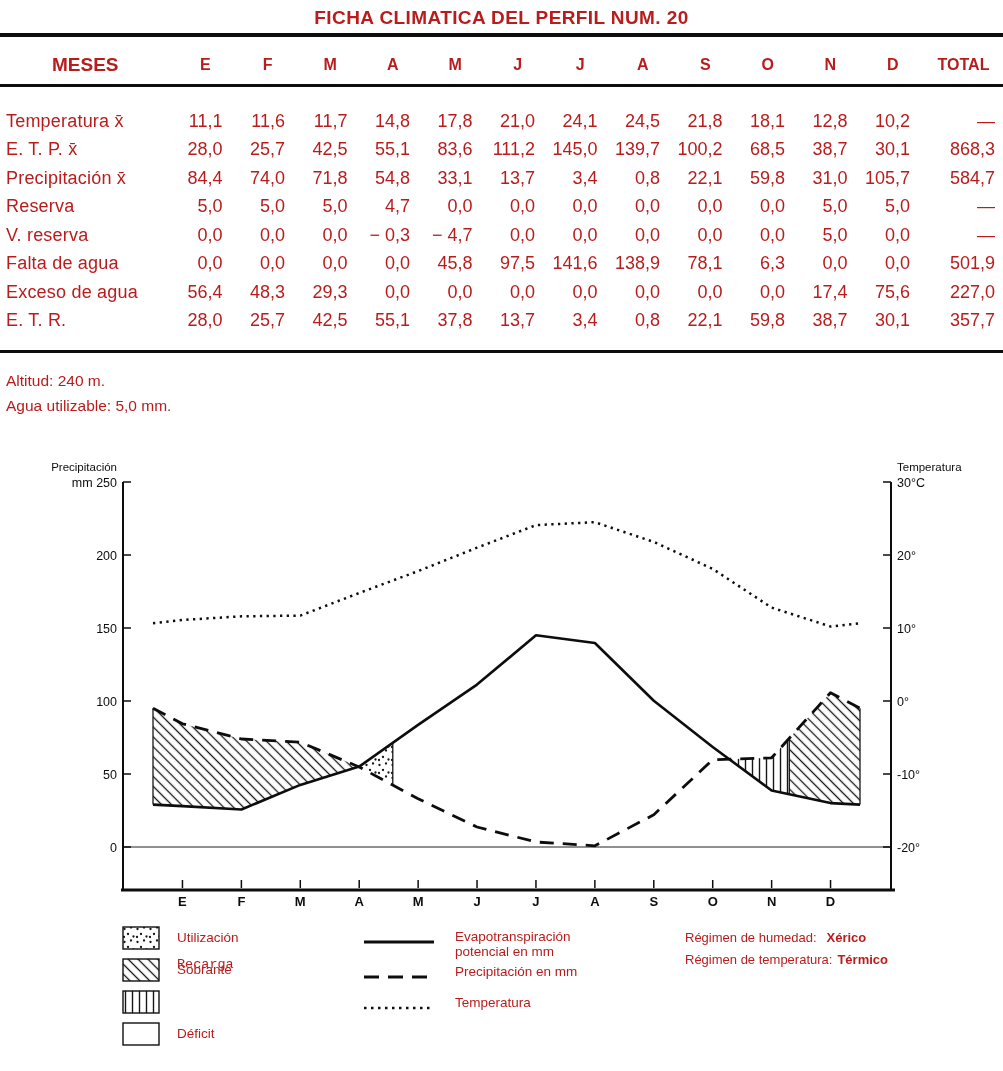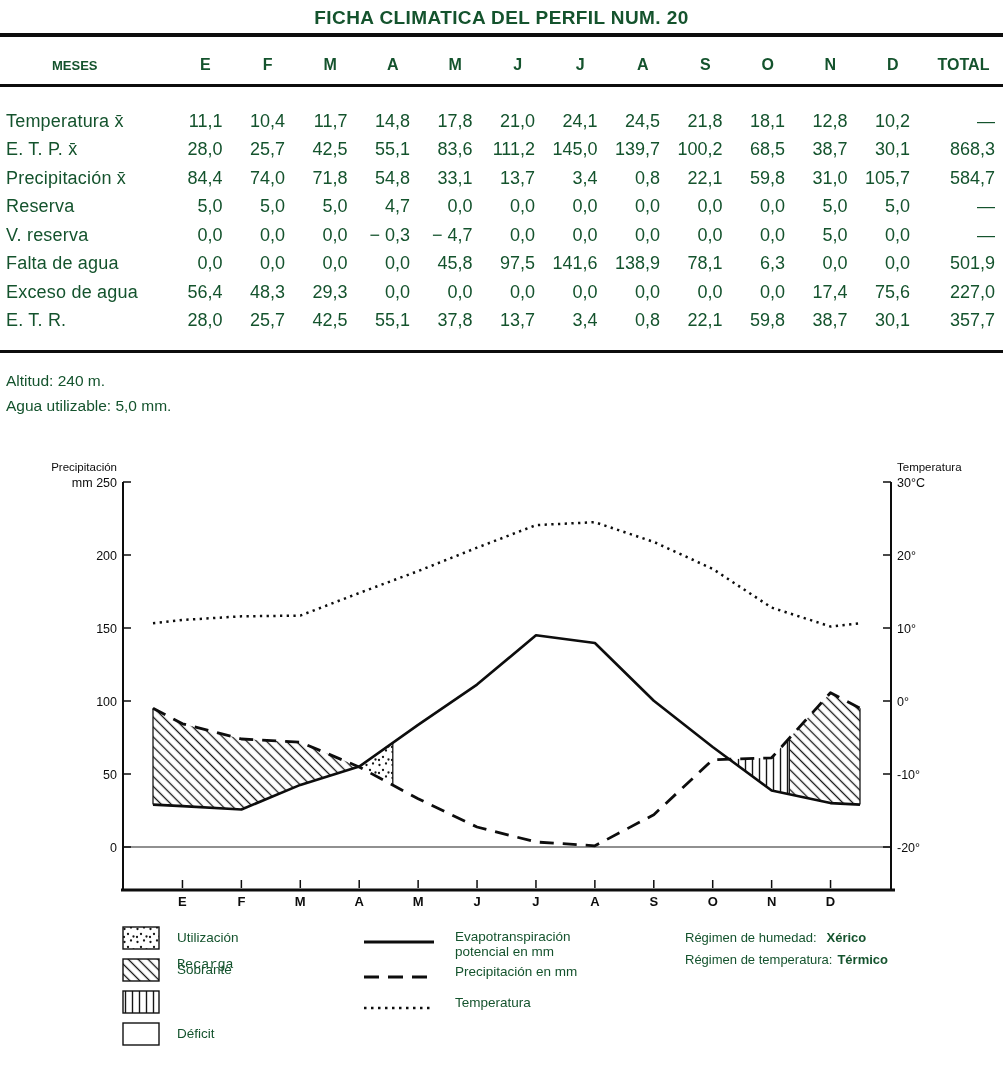--- a/index.html
+++ b/index.html
@@ -1,28 +1,28 @@
 <!DOCTYPE html>
 <html><head>
 <meta charset="utf-8">
 <style>
   html,body{margin:0;padding:0;background:#fff;}
-  .page{position:relative;width:1003px;height:1071px;background:#fff;color:#14532d;
+  .page{position:relative;width:1003px;height:1071px;background:#fff;color:#b91c1c;
         font-family:"Liberation Sans","DejaVu Sans",sans-serif;overflow:hidden;}
   .page-title{position:absolute;top:7px;left:0;width:100%;text-align:center;
               font-size:19px;font-weight:700;letter-spacing:.4px;}
   .rule{position:absolute;left:0;width:1003px;background:#0d0d0d;}
   .rule-1{top:33px;height:4px;}
   .rule-2{top:84px;height:3px;}
   .rule-3{top:350px;height:3px;}
   .tbl-header{position:absolute;top:48px;left:0;width:1003px;height:34px;
               display:grid;grid-template-columns:174px repeat(12,62.5px) minmax(0,1fr);
               align-items:center;font-weight:700;font-size:16px;}
   .th{text-align:center;}
-  .th-first{text-align:left;padding-left:52px;font-size:13px;}
+  .th-first{text-align:left;padding-left:52px;font-size:19px;}
   .tbl-body{position:absolute;top:107px;left:0;width:1003px;font-size:18px;}
   .tr{display:grid;grid-template-columns:174px repeat(12,62.5px) minmax(0,1fr);
       height:28.5px;align-items:center;}
   .td-label{padding-left:6px;letter-spacing:.2px;}
   .td-num{text-align:right;padding-right:14px;white-space:nowrap;}
   .td-total{padding-right:8px;}
   .note{position:absolute;left:6px;font-size:15.5px;}
   .note-1{top:372px;}
   .note-2{top:397px;}
   #chart-svg{position:absolute;top:450px;left:0;}
@@ -78,21 +78,21 @@
       <div class="th">S</div>
       <div class="th">O</div>
       <div class="th">N</div>
       <div class="th">D</div>
       <div class="th">TOTAL</div>
     </div>
   <div class="tbl-body" id="tbl-body">
       <div class="tr">
         <div class="td-label">Temperatura x̄</div>
         <div class="td-num">11,1</div>
-        <div class="td-num">10,4</div>
+        <div class="td-num">11,6</div>
         <div class="td-num">11,7</div>
         <div class="td-num">14,8</div>
         <div class="td-num">17,8</div>
         <div class="td-num">21,0</div>
         <div class="td-num">24,1</div>
         <div class="td-num">24,5</div>
         <div class="td-num">21,8</div>
         <div class="td-num">18,1</div>
         <div class="td-num">12,8</div>
         <div class="td-num">10,2</div>

